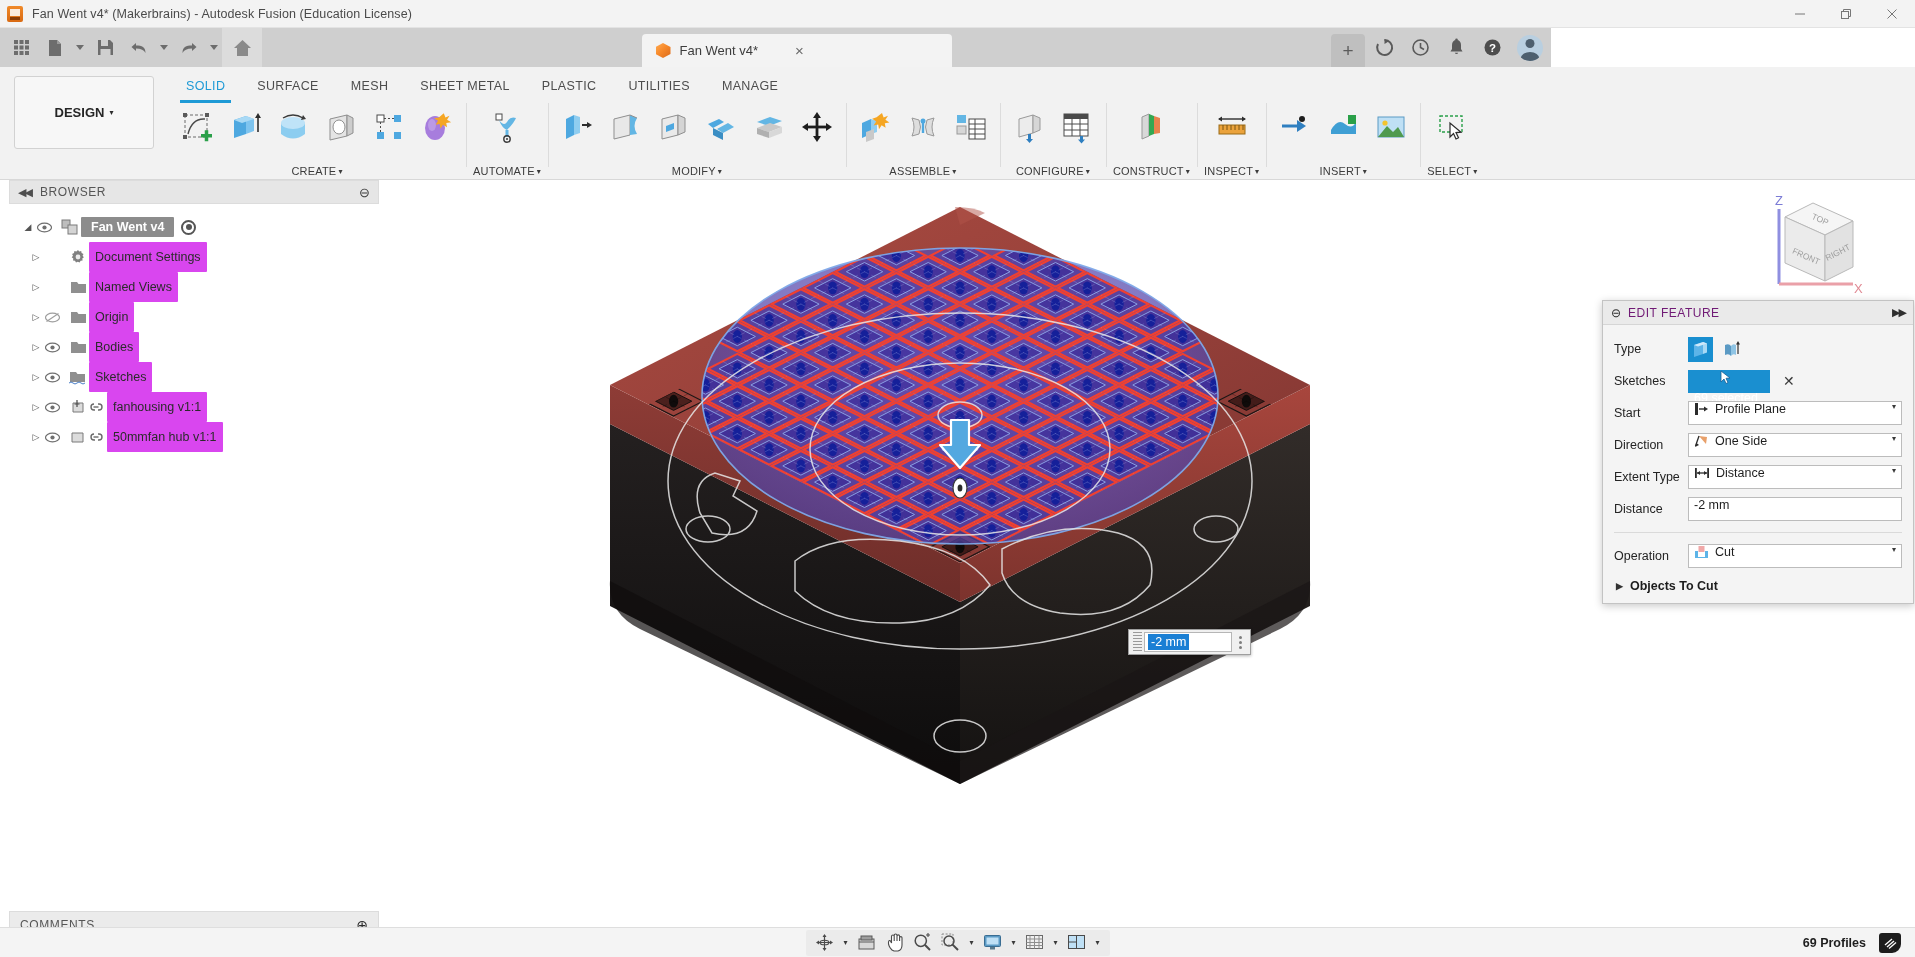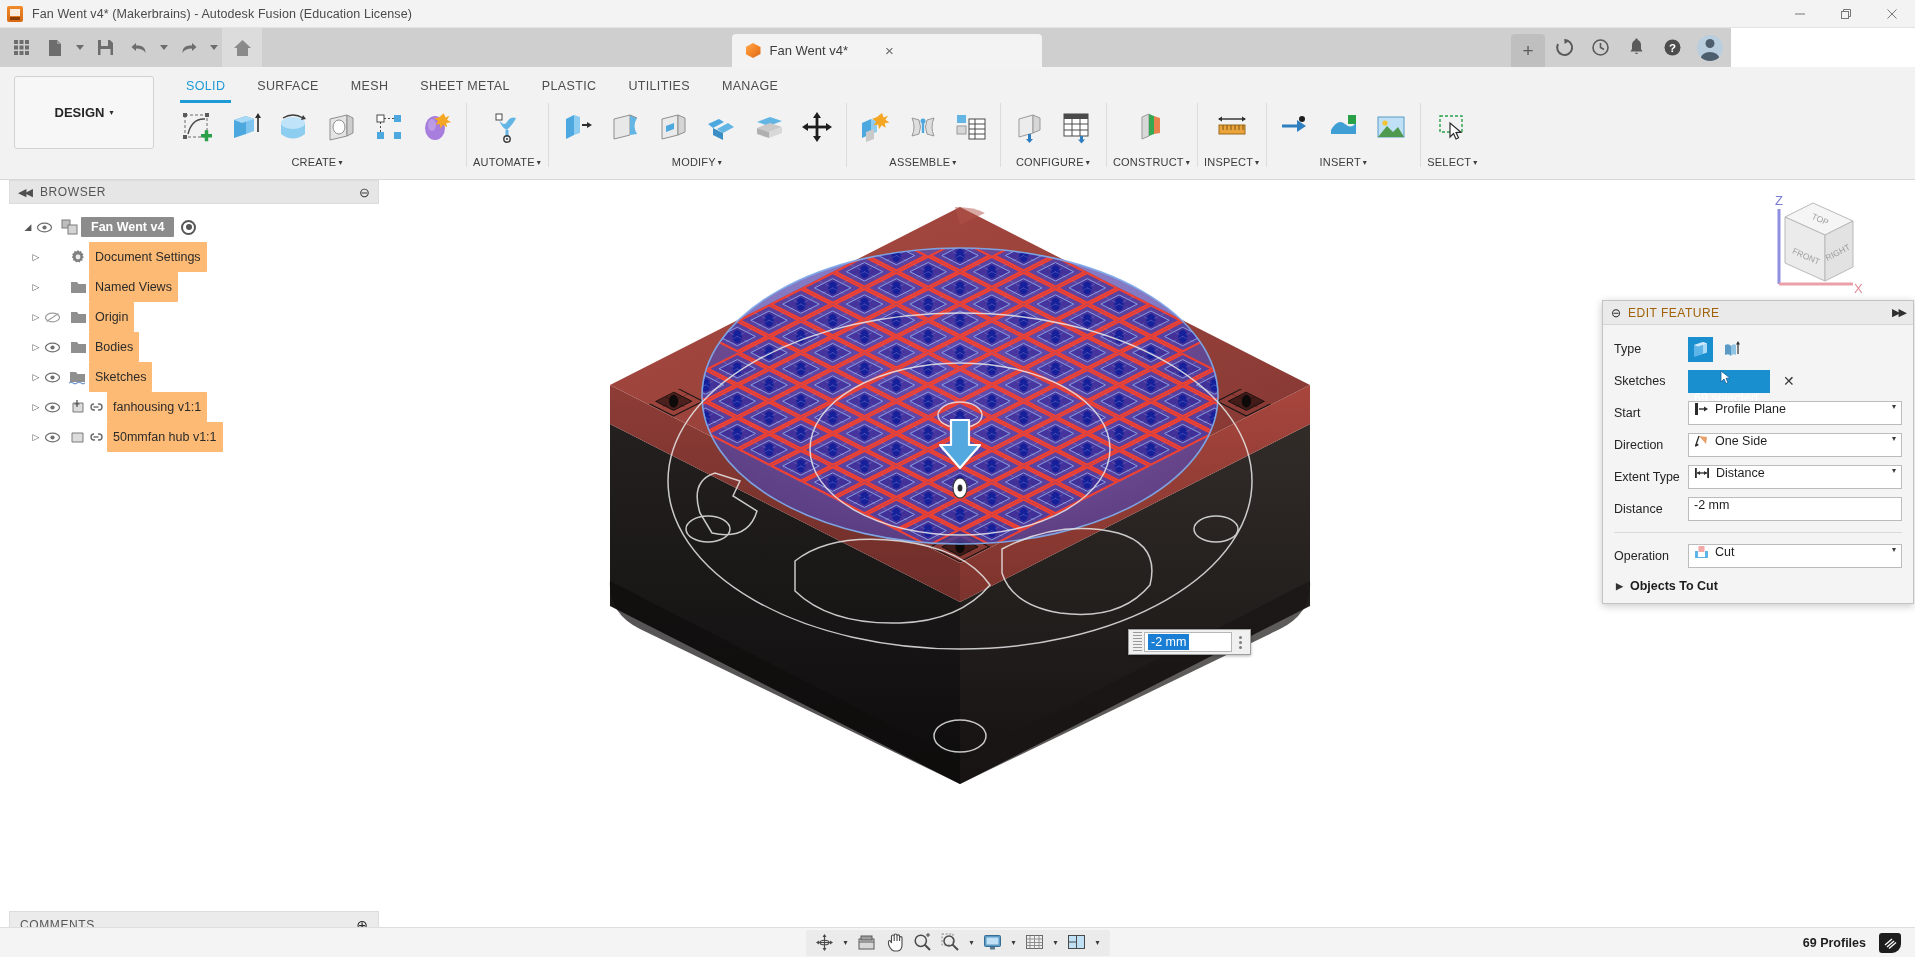--- a/index.html
+++ b/index.html
@@ -33,21 +33,21 @@
   }
   .tb-title { font-size: 12.5px; color: #4a4a4a; letter-spacing: .1px; }
   .tb-winbtns { margin-left: auto; display: flex; height: 28px; }
   .tb-winbtn {
     width: 46px; height: 28px; display: flex; align-items: center;
     justify-content: center; color: #6a6a6a;
   }
 
   
   .qab {
-    position: absolute; top: 28px; left: 0; width: 1731px; height: 39px;
+    position: absolute; top: 28px; left: 0; width: 1551px; height: 39px;
     background: #cfcfcf; display: flex; align-items: stretch;
   }
   .qab-left { display: flex; align-items: center; padding-left: 4px; gap: 0px; }
   .qab-btn {
     width: 34px; height: 39px; display: flex; align-items: center;
     justify-content: center; color: #6d6d6d; cursor: default;
   }
   .qab-btn.home { background: #dcdcdc; width: 40px; }
   .qab-btn.caret { width: 16px; }
   .qab-center {
@@ -127,21 +127,21 @@
   .group + .group::before {
     content: ""; position: absolute; left: 0; top: 4px; bottom: 12px;
     width: 1px; background: #dcdcdc;
   }
   .grow { display: flex; align-items: flex-start; gap: 4px; height: 56px; padding-top: 3px; }
   .gbtn {
     width: 44px; height: 50px; display: flex; align-items: center;
     justify-content: center;
   }
   .glabel {
-    font-size: 11px; color: #3c3c3c; margin-top: 1px; white-space: nowrap;
+    font-size: 11px; color: #3c3c3c; margin-top: 10px; white-space: nowrap;
     letter-spacing: .2px;
   }
   .glabel .car { font-size: 8px; margin-left: 2px; position: relative; top: -1px; }
 
   
   .browser {
     position: absolute; left: 9px; top: 180px; width: 370px;
     background: transparent;
   }
   .browser-hdr {
@@ -162,21 +162,21 @@
     width: 18px; font-size: 9px; color: #555; text-align: center; flex: none;
   }
   .teye {
     width: 22px; text-align: center; flex: none; color: #6f6f6f; font-size: 12px;
   }
   .ticon {
     width: 22px; height: 18px; flex: none; display: flex; align-items: center;
     justify-content: center; color: #7a7a7a;
   }
   .tchain { width: 18px; flex: none; color: #6a6a6a; font-size: 12px; text-align:center;}
-  .tlabel { padding: 8px 6px; background: #fdba74; border-radius: 1px; }
+  .tlabel { padding: 8px 6px; background: #d946ef; border-radius: 1px; }
   .trow.root { padding-left: 10px; }
   .trow.root .tlabel {
     background: #8c8c8c; color: #fff; font-weight: bold; padding: 3px 10px;
   }
   .radio-dot {
     width: 15px; height: 15px; border-radius: 50%; border: 2px solid #555;
     margin-left: 7px; display: flex; align-items: center; justify-content: center;
     flex: none;
   }
   .radio-dot i { width: 6px; height: 6px; border-radius: 50%; background: #555; }
@@ -225,21 +225,21 @@
   .efdlg {
     position: absolute; left: 1602px; top: 300px; width: 312px;
     background: #f4f4f4; border: 1px solid #c3c3c3;
     box-shadow: 0 2px 8px rgba(0,0,0,.22); font-size: 12.5px;
   }
   .ef-hdr {
     height: 24px; background: #eaeaea; border-bottom: 1px solid #d5d5d5;
     display: flex; align-items: center; padding: 0 8px;
   }
   .ef-hdr-dot { font-size: 12px; color: #2f2f2f; margin-right: 7px; }
-  .ef-hdr-title { font-size: 12px; color: #a16207; letter-spacing: .5px; }
+  .ef-hdr-title { font-size: 12px; color: #701a75; letter-spacing: .5px; }
   .ef-hdr-exp { margin-left: auto; color: #2f2f2f; font-size: 11px; letter-spacing: -2px; }
   .ef-body { padding: 9px 11px 6px 11px; }
   .ef-row {
     display: flex; align-items: center; min-height: 30px; margin-bottom: 2px;
   }
   .ef-lbl { width: 74px; color: #242424; font-size: 12.5px; flex: none; }
   .ef-ctl { flex: 1; display: flex; align-items: center; }
   .typebtn {
     width: 25px; height: 25px; display: flex; align-items: center;
     justify-content: center; margin-right: 6px;

